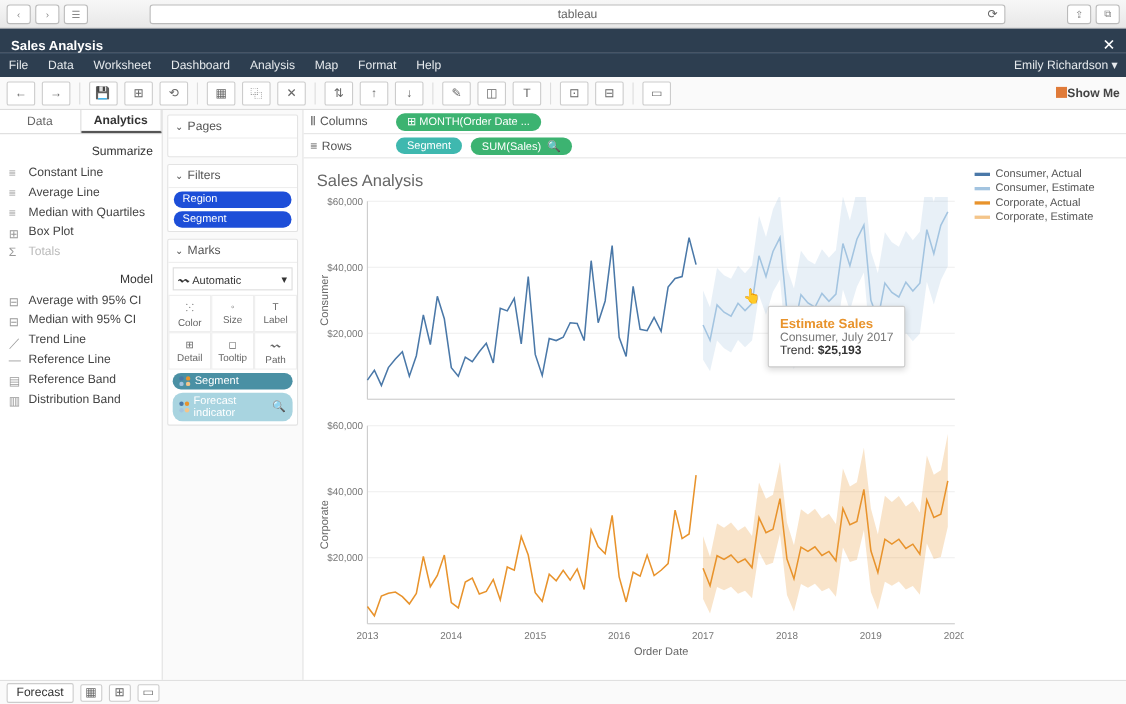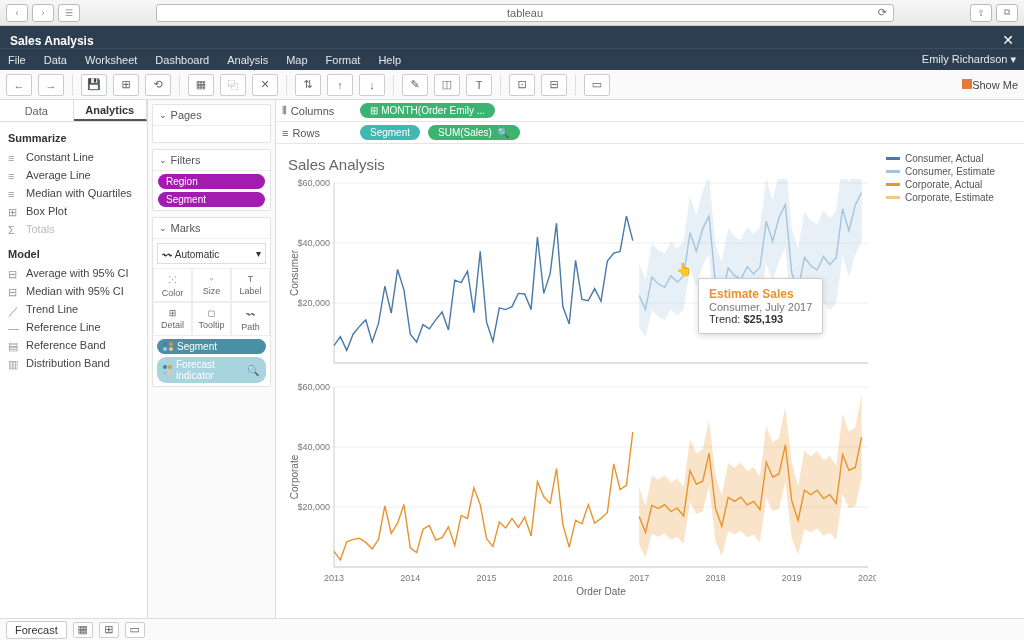--- a/index.html
+++ b/index.html
@@ -1,44 +1,44 @@
 <!DOCTYPE html>
 <html><head>
 <meta charset="utf-8">
 <style>
 * { box-sizing: border-box; margin: 0; padding: 0; font-family: -apple-system, "Helvetica Neue", Arial, sans-serif; }
 body { width: 1024px; height: 640px; overflow: hidden; background: #f0f0f0; font-size: 11px; color: #333; }
 .browser-bar { height: 26px; background: linear-gradient(#f7f7f7,#e8e8e8); border-bottom:1px solid #ccc; display:flex; align-items:center; padding:0 6px; gap:4px;}
 .bbtn { width:22px; height:18px; border:1px solid #bbb; border-radius:3px; background:#fff; display:flex; align-items:center; justify-content:center; font-size:9px; color:#888;}
-.addr { flex:1; height:18px; border:1px solid #bbb; border-radius:3px; background:#fff; margin:0 72px; display:flex; align-items:center; justify-content:center; color:#666; font-size:11px; position:relative;}
+.addr { flex:1; height:18px; border:1px solid #bbb; border-radius:3px; background:#fff; margin:0 52px; display:flex; align-items:center; justify-content:center; color:#666; font-size:11px; position:relative;}
 .addr .reload{position:absolute; right:6px;}
 .titlebar { height:22px; background:#2d3e50; color:#fff; display:flex; align-items:flex-end; padding:0 10px; font-size:12px; font-weight:600; justify-content:space-between;}
 .titlebar .x{font-weight:400; font-size:14px;}
 .menubar { height:22px; background:#2d3e50; border-top:1px solid #3a4d61; display:flex; align-items:center; padding:0 8px; gap:18px; color:#e5e9ec; font-size:11px;}
 .menubar .sp{flex:1;}
 .menubar .user{font-size:11px;}
 .toolbar { height:30px; background:#fafafa; border-bottom:1px solid #ddd; display:flex; align-items:center; padding:0 6px; gap:6px;}
 .tbtn { width:26px; height:22px; border:1px solid #ccc; border-radius:2px; background:#fff; display:flex; align-items:center; justify-content:center; color:#666;}
 .tsep{width:1px; height:20px; background:#ddd; margin:0 2px;}
-.showme{margin-left:auto; display:flex; gap:0; font-size:11px; color:#444;}
+.showme{margin-left:auto; display:flex; gap:0; font-size:11px; color:#444;font-weight:bold;}
 .showme .sq{width:10px;height:10px;background:#e07b39;}
 .main { display:flex; height:calc(640px - 26px - 22px - 22px - 30px - 22px); }
 .col1 { width:148px; border-right:1px solid #ddd; background:#fff; }
 .tabs1{display:flex; height:22px; border-bottom:1px solid #ddd;}
 .tab1{flex:1; display:flex; align-items:center; justify-content:center; font-size:11px; color:#666; border-right:1px solid #ddd;}
 .tab1.active{font-weight:700; color:#333; border-bottom:2px solid #555;}
-.section-h{font-weight:700; font-size:11px; padding:10px 8px 4px 8px;}
+.section-h{font-weight:400; font-size:11px; padding:10px 8px 4px 8px;text-align:right;}
 .item{display:flex; align-items:center; gap:6px; padding:3px 8px; font-size:11px; color:#444;}
 .item .ic{width:12px; height:10px; display:inline-block; color:#999;}
 .item.disabled{color:#bbb;}
 .col2{width:128px; border-right:1px solid #ddd; background:#fafafa; padding:4px;}
 .card{background:#fff; border:1px solid #e3e3e3; border-radius:2px; margin-bottom:6px;}
 .card-h{display:flex; align-items:center; gap:4px; padding:4px 6px; font-size:11px; color:#555; border-bottom:1px solid #eee;}
 .card-h .chev{font-size:9px;}
-.pill{margin:3px 5px; padding:2px 8px; border-radius:9px; font-size:10px; color:#fff; background:#a21caf;}
+.pill{margin:3px 5px; padding:2px 8px; border-radius:9px; font-size:10px; color:#fff; background:#1d4ed8;}
 .mark-sel{margin:4px; border:1px solid #ddd; padding:2px 4px; font-size:10px; display:flex; justify-content:space-between; align-items:center;}
 .mark-grid{display:grid;grid-template-columns:1fr 1fr 1fr;}
 .mark-cell{border:1px solid #eee; height:34px; display:flex; flex-direction:column; align-items:center; justify-content:center; font-size:9px; color:#666; gap:2px;}
 .shelf-pill{margin:3px 4px; padding:2px 6px; border-radius:9px; font-size:10px; display:flex; align-items:center; gap:4px;}
 .shelf-pill.seg{background:#4a90a4;color:#fff;}
 .shelf-pill.fc{background:#a8d4e0;color:#fff;}
 .dots{display:grid;grid-template-columns:1fr 1fr;gap:1px;width:10px;height:10px;}
 .dots span{width:4px;height:4px;border-radius:50%;}
 .col3{flex:1; background:#fff; display:flex; flex-direction:column;}
 .shelf-row{height:22px; border-bottom:1px solid #e5e5e5; display:flex; align-items:center; padding:0 6px; gap:8px;}
@@ -252,21 +252,21 @@
       </div>
     </div>
   </div>
 
   <div class="col3">
     <div class="shelf-row">
       <span class="shelf-label">
           <span>⦀</span>
           <span>Columns</span>
         </span>
-      <span class="spill green">⊞ MONTH(Order Emily ...</span>
+      <span class="spill green">⊞ MONTH(Order Date ...</span>
     </div>
     <div class="shelf-row">
       <span class="shelf-label">
           <span>≡</span>
           <span>Rows</span>
         </span>
       <span class="spill teal">Segment</span>
       <span class="spill green"><span>SUM(Sales)</span> &nbsp;🔍</span>
     </div>
     <div class="chart-area">

